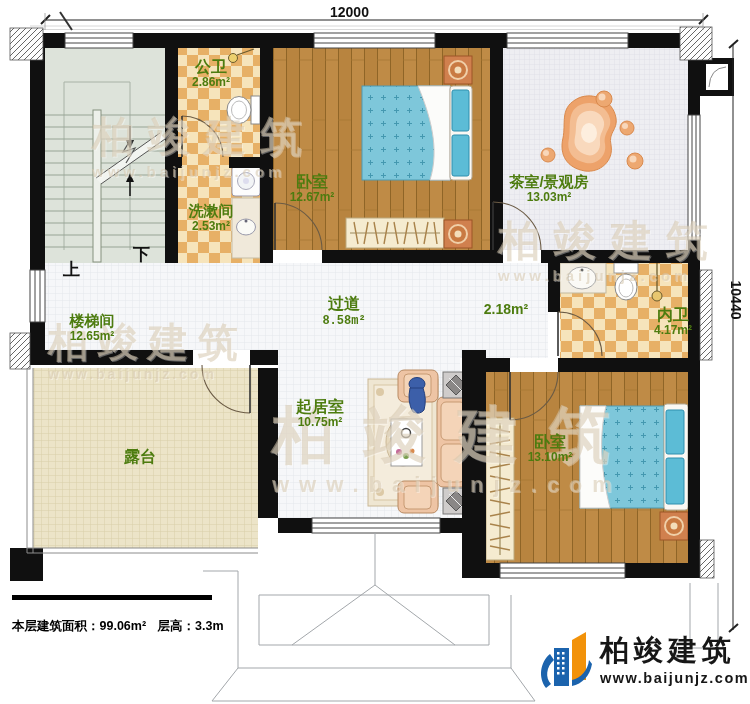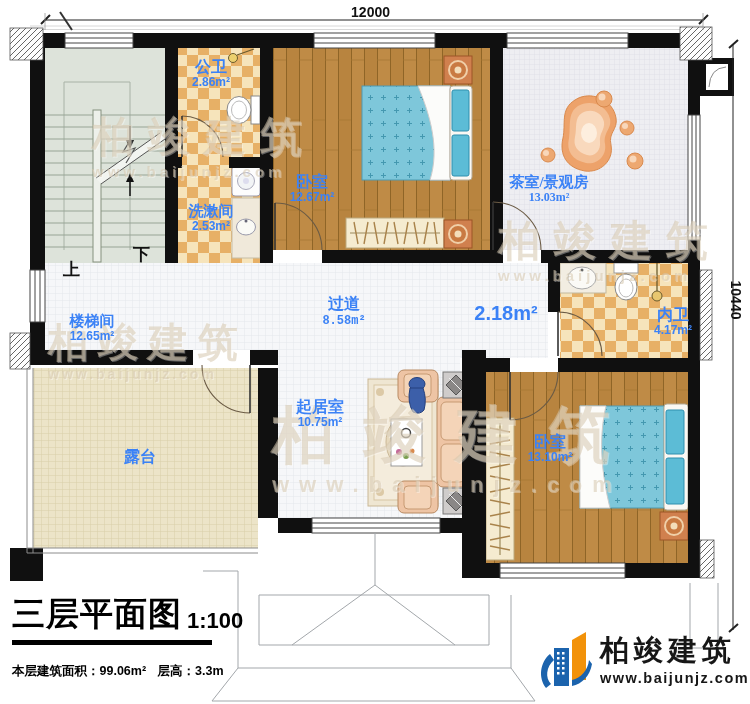--- a/index.html
+++ b/index.html
@@ -1,19 +1,19 @@
 <!DOCTYPE html>
 <html><head>
 <meta charset="utf-8">
 <style>
   html,body{margin:0;padding:0;background:#ffffff;}
   body{font-family:"Liberation Sans","DejaVu Sans",sans-serif;}
   #stage{position:relative;width:750px;height:704px;background:#fff;overflow:hidden;}
   #plan-svg{position:absolute;left:0;top:0;}
-  .room-label{position:absolute;transform:translateX(-50%);text-align:center;color:#3b82f6;line-height:1.12;white-space:nowrap;z-index:5;}
+  .room-label{position:absolute;transform:translateX(-50%);text-align:center;color:#4d7c0f;line-height:1.12;white-space:nowrap;z-index:5;}
   .room-name{display:block;font-size:16px;font-weight:bold;}
   .room-area{display:block;font-size:12px;font-weight:bold;}
   .small-name{font-size:15px;}
   .dir-label{position:absolute;font-size:17px;font-weight:bold;color:#111;z-index:5;}
   .dim{position:absolute;font-size:14px;font-weight:bold;color:#111;z-index:6;}
   .dim-right{transform:rotate(90deg);transform-origin:center;}
   .wm{position:absolute;color:rgba(214,199,173,0.55);font-weight:bold;pointer-events:none;z-index:4;line-height:1;
       text-shadow:1px 1px 0 rgba(255,255,255,0.35);}
   .wm .wm-cn{display:block;}
   .wm .wm-url{display:block;}
@@ -369,73 +369,69 @@
   </div>
   <div class="wm" style="left:48px;top:322px;">
     <span class="wm-cn" style="font-size:40px;letter-spacing:10px;">柏竣建筑</span>
     <span class="wm-url" style="font-size:14px;letter-spacing:3px;margin-top:5px;">www.baijunjz.com</span>
   </div>
   <div class="wm" style="left:272px;top:404px;">
     <span class="wm-cn" style="font-size:62px;letter-spacing:30px;">柏竣建筑</span>
     <span class="wm-url" style="font-size:22px;letter-spacing:10px;margin-top:8px;">www.baijunjz.com</span>
   </div>
 
-  <div class="dim" style="left:330px;top:4px;width:60px;text-align:right;">12000</div>
+  <div class="dim" style="left:330px;top:4px;width:60px;text-align:left;">12000</div>
   <div class="dim dim-right" style="left:706px;top:292px;width:60px;text-align:center;">10440</div>
 
   <div class="room-label" style="left:211px;top:58px;">
     <span class="room-name">公卫</span>
     <span class="room-area">2.86m²</span>
   </div>
   <div class="room-label" style="left:211px;top:203px;">
     <span class="room-name small-name">洗漱间</span>
     <span class="room-area">2.53m²</span>
   </div>
   <div class="room-label" style="left:312px;top:173px;">
     <span class="room-name">卧室</span>
     <span class="room-area">12.67m²</span>
   </div>
-  <div class="room-label" style="left:549px;top:174px;font-family:Liberation Serif, serif;">
+  <div class="room-label" style="left:549px;top:174px;">
     <span class="room-name small-name">茶室/景观房</span>
     <span class="room-area">13.03m²</span>
   </div>
   <div class="room-label" style="left:92px;top:313px;">
     <span class="room-name small-name">楼梯间</span>
     <span class="room-area">12.65m²</span>
   </div>
   <div class="room-label" style="left:344px;top:297px;font-family:Liberation Mono, monospace;">
     <span class="room-name">过道</span>
     <span class="room-area">8.58m²</span>
   </div>
   <div class="room-label" style="left:506px;top:302px;">
-    <span class="room-area" style="font-size:20px;text-align:right;">2.18m²</span>
+    <span class="room-area" style="font-size:14px;text-align:right;">2.18m²</span>
   </div>
   <div class="room-label" style="left:644px;top:306px;margin-left:29px;">
     <span class="room-name">内卫</span>
     <span class="room-area">4.17m²</span>
   </div>
   <div class="room-label" style="left:550px;top:433px;">
     <span class="room-name">卧室</span>
     <span class="room-area">13.10m²</span>
   </div>
   <div class="room-label" style="left:320px;top:398px;">
     <span class="room-name">起居室</span>
     <span class="room-area">10.75m²</span>
   </div>
   <div class="room-label" style="left:140px;top:448px;font-family:Liberation Serif, serif;">
     <span class="room-name">露台</span>
   </div>
   <div class="dir-label" style="left:63px;top:258px;">上</div>
   <div class="dir-label" style="left:133px;top:243px;">下</div>
 
   <div id="title-block">
-    <div id="title-row">
-      <span id="title-text">三层平面图</span>
-      <span id="title-scale">1:100</span>
-    </div>
     <div id="title-underline"></div>
     <div id="title-stats">
       <span>本层建筑面积：99.06m²</span>
       <span>层高：3.3m</span>
     </div>
   </div>
 
   <div id="brand">
     <svg width="56" height="62" viewBox="0 0 56 62">
       <path d="M10,58 C2,48 4,32 14,24 L18,30 C10,37 9,48 15,54 Z" fill="#1b63ad"></path>

